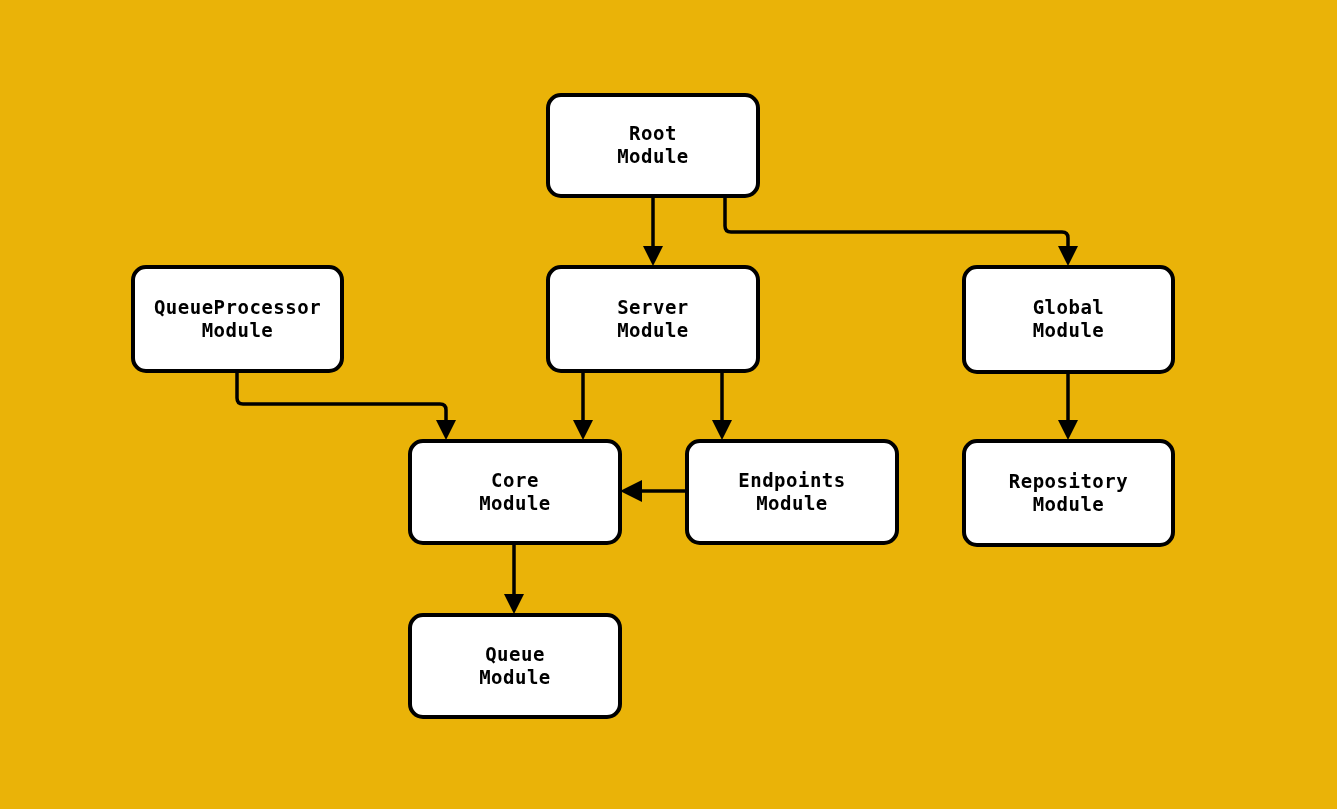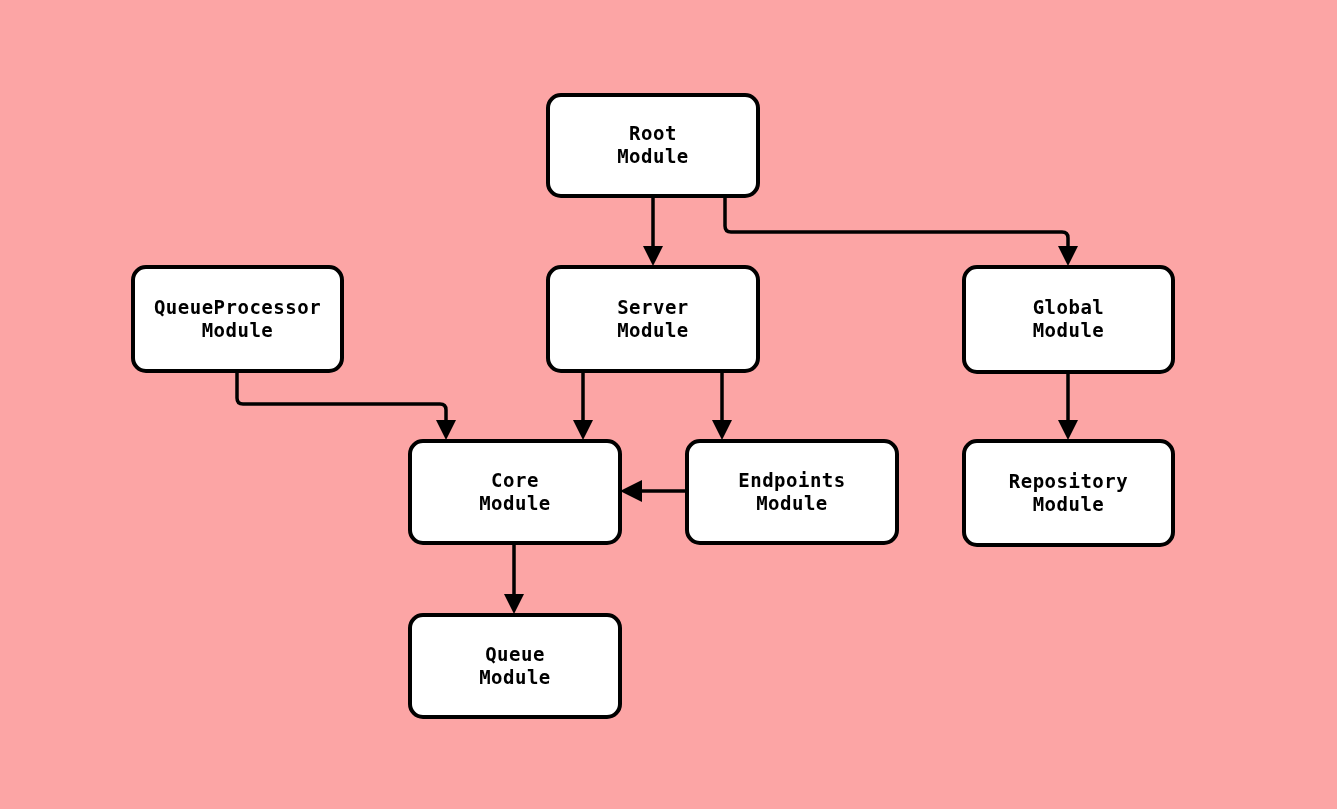--- a/index.html
+++ b/index.html
@@ -10,21 +10,21 @@
   body {
     width: 1337px;
     height: 809px;
     overflow: hidden;
     font-family: "DejaVu Sans Mono", "Liberation Mono", monospace;
   }
   #diagram-root {
     position: relative;
     width: 1337px;
     height: 809px;
-    background: #fca5a5;
+    background: #eab308;
   }
   svg#diagram-canvas {
     display: block;
     width: 1337px;
     height: 809px;
   }
   .node-box {
     fill: #ffffff;
     stroke: #000000;
     stroke-width: 4;

